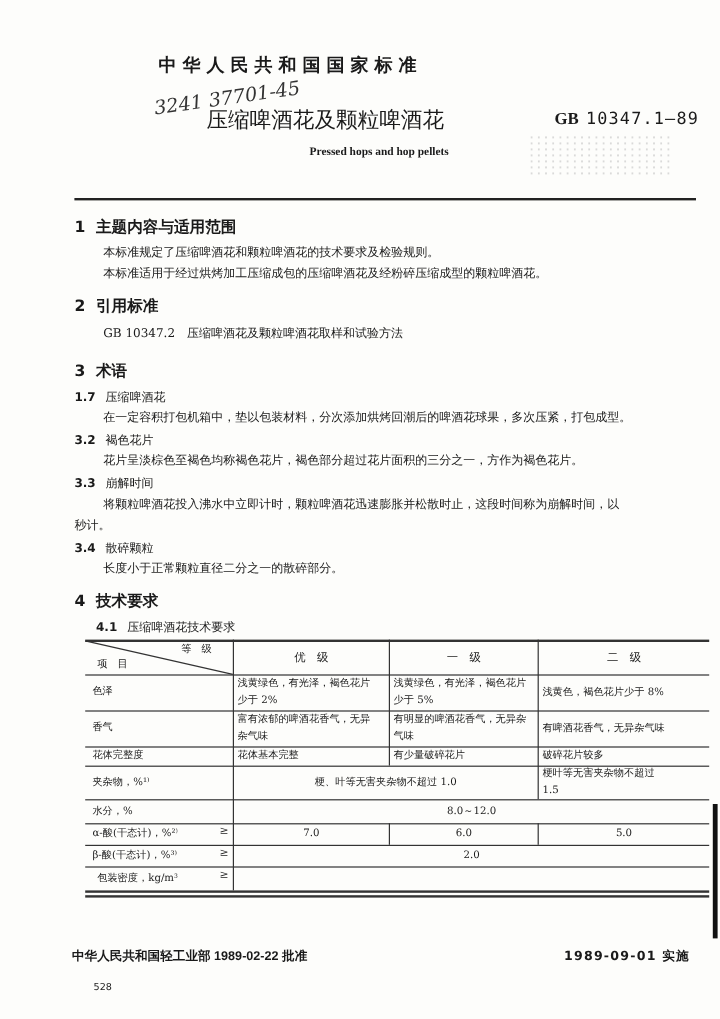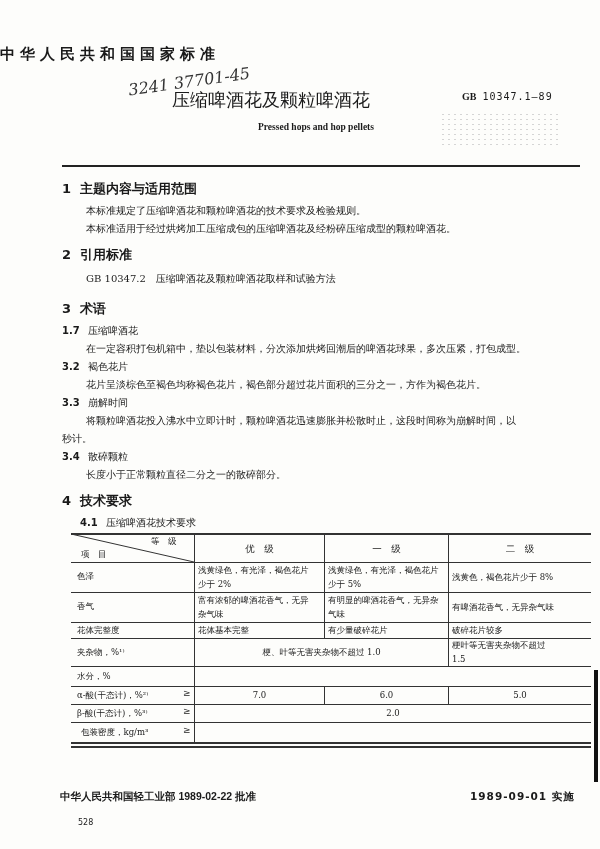--- a/index.html
+++ b/index.html
@@ -3,34 +3,34 @@
 <meta charset="utf-8">
 <style>
   html, body { margin: 0; padding: 0; }
   body {
     width: 600px; height: 849px; position: relative; overflow: hidden;
     background: #fdfdfb; color: #1a1a1a;
     font-family: "DejaVu Serif", "Liberation Serif", serif;
   }
   .abs { position: absolute; }
   .org-title {
-    left: 0; width: 484px; top: 45px; text-align: left;
+    left: 0; width: 484px; top: 45px; text-align: center;
     font-family: "DejaVu Sans", sans-serif; font-weight: bold;
     font-size: 15px; letter-spacing: 5px;
   }
   .handwriting {
     left: 128px; top: 72px; font-family: "DejaVu Serif", serif;
     font-style: italic; font-size: 16px; color: #333; transform: rotate(-8deg);
   }
   .cn-title {
     left: 172px; width: 200px; top: 88px; font-family: "DejaVu Sans", sans-serif;
     font-size: 18px; letter-spacing: 0px; font-weight: normal;
   }
   .std-no {
-    left: 462px; top: 91px; font-family: "DejaVu Sans Mono", monospace; font-size: 10px; letter-spacing: 1px;
+    left: 462px; top: 91px; font-family: "DejaVu Sans Mono", monospace; font-size: 14px; letter-spacing: 1px;
   }
   .std-no .gb { font-family: "Liberation Serif", serif; font-weight: bold; margin-right: 6px; letter-spacing: 0; }
   .en-title {
     left: 16px; width: 600px; top: 122px; text-align: center;
     font-family: "Liberation Serif", serif; font-weight: bold; font-size: 9.5px;
   }
   .scan-noise { left: 440px; top: 112px; width: 120px; height: 35px;
     background-image: radial-gradient(#bbb 0.6px, transparent 0.8px); background-size: 6px 5px; opacity: 0.6; }
   .rule { left: 62px; width: 518px; height: 1.5px; background: #222; }
   .h1 { font-family: "DejaVu Sans", sans-serif; font-weight: bold; font-size: 13px; }
@@ -154,20 +154,21 @@
   <div class="cell" style="left:127px;top:91px">花体基本完整</div>
   <div class="cell" style="left:257px;top:91px">有少量破碎花片</div>
   <div class="cell" style="left:381px;top:91px">破碎花片较多</div>
 
   <div class="cell" style="left:6px;top:113px">夹杂物，%¹⁾</div>
   <div class="cell ctr" style="left:124px;width:253px;top:113px">梗、叶等无害夹杂物不超过 1.0</div>
   <div class="cell" style="left:381px;top:106px">梗叶等无害夹杂物不超过</div>
   <div class="cell" style="left:381px;top:120px">1.5</div>
 
   <div class="cell" style="left:6px;top:137px">水分，%</div>
+  <div class="cell ctr" style="left:124px;width:396px;top:137px">8.0～12.0</div>
 
   <div class="cell" style="left:6px;top:156px">α-酸(干态计)，%²⁾</div>
   <div class="ge" style="top:155px">≥</div>
   <div class="cell ctr" style="left:124px;width:129px;top:156px">7.0</div>
   <div class="cell ctr" style="left:254px;width:123px;top:156px">6.0</div>
   <div class="cell ctr" style="left:378px;width:142px;top:156px">5.0</div>
 
   <div class="cell" style="left:6px;top:174px">β-酸(干态计)，%³⁾</div>
   <div class="ge" style="top:173px">≥</div>
   <div class="cell ctr" style="left:124px;width:396px;top:174px">2.0</div>

